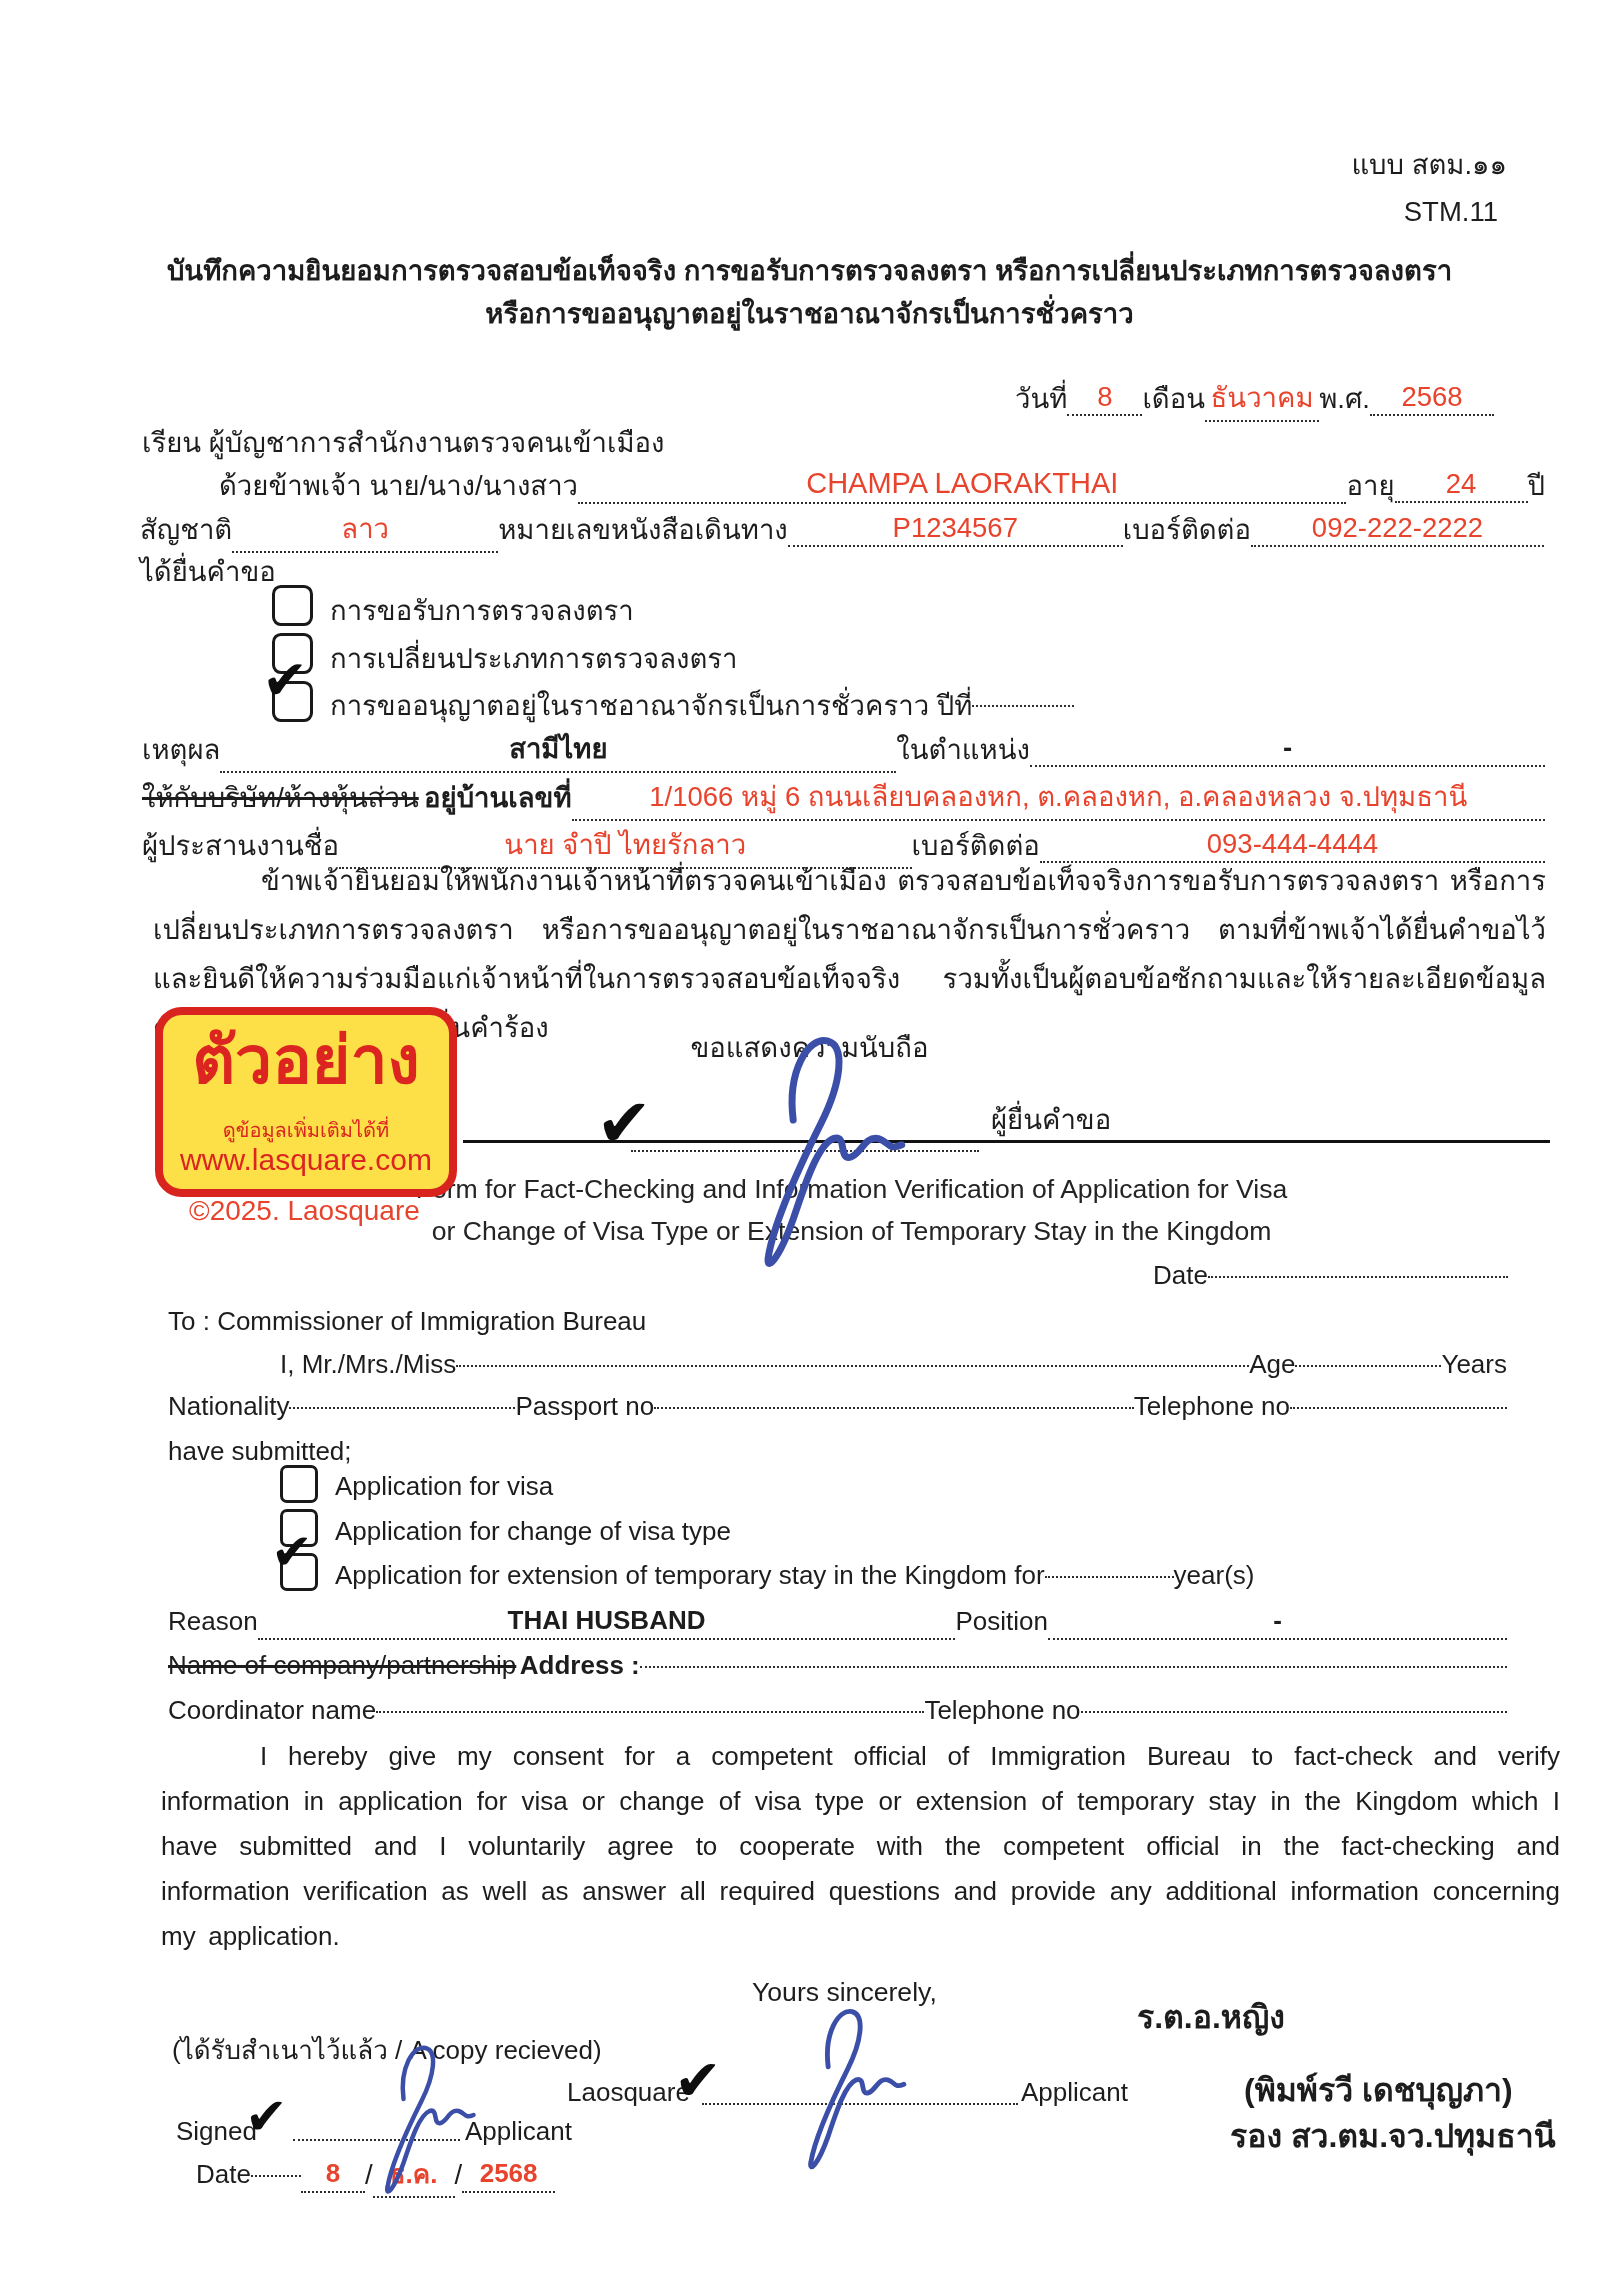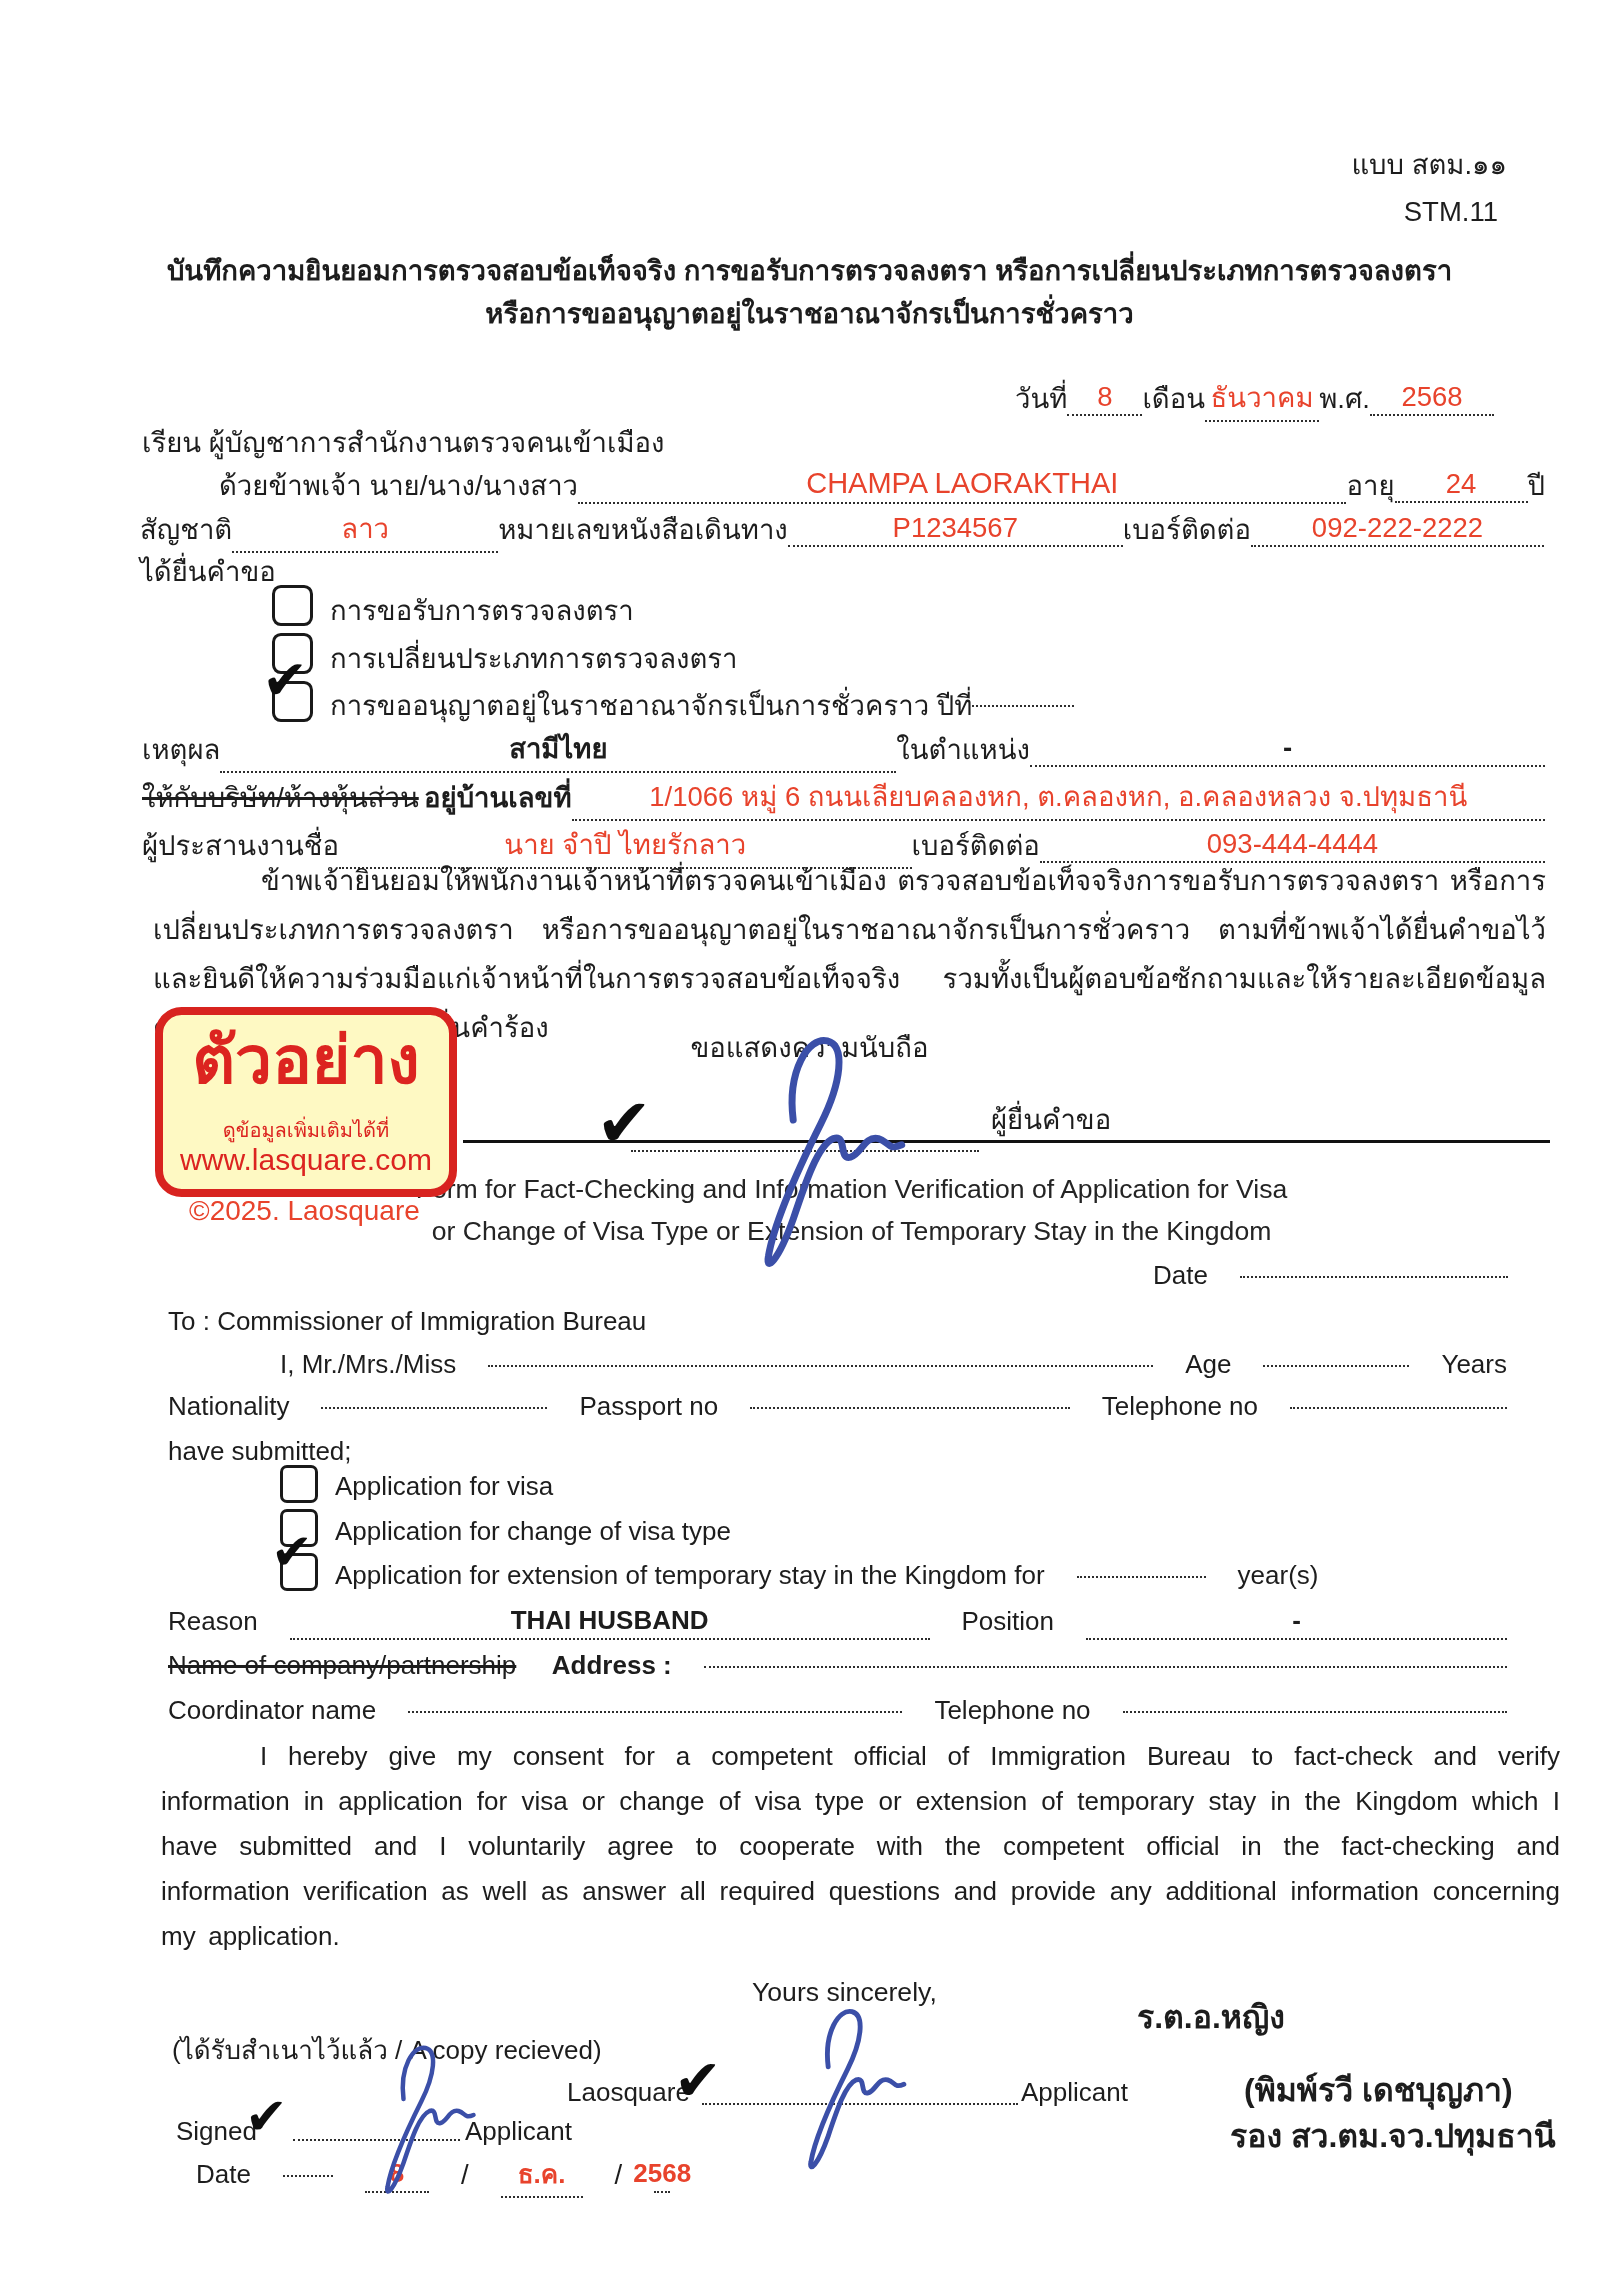--- a/index.html
+++ b/index.html
@@ -1,36 +1,36 @@
 <!DOCTYPE html>
 <html style="font-size:14px"><head>
 <meta charset="utf-8">
 <style>
   html,body{margin:0;padding:0;background:#888;}
   .page{
     position:relative;width:1619px;height:2270px;background:#ffffff;
     font-family:"Liberation Sans","DejaVu Sans",sans-serif;color:#1d1d1d;overflow:hidden;
   }
   .row{position:absolute;display:flex;align-items:center;font-size:27.5px;height:41px;}
-  .row.en{font-size:26px;height:39px;gap:32px;}
+  .row.en{font-size:26px;height:39px;}
   .lbl{white-space:nowrap;padding-bottom:1.8px;}
   .dots{flex:1 1 auto;border-bottom:2.7px dotted #2d2d2d;display:flex;justify-content:center;align-items:flex-end;min-width:16px;white-space:nowrap;}
   .dots>span{padding:0 7px 1.8px;}
   .red{color:#e8432c;}
   .bold{font-weight:bold;}
   .strike{text-decoration:line-through;text-decoration-thickness:2.7px;}
   .cb{position:absolute;width:35px;height:35px;border:3.5px solid #191919;border-radius:8.9px;background:#fff;}
   .cb.en{width:32px;height:32px;border-radius:7px;}
   .check{position:absolute;font-weight:bold;color:#0e0e0e;line-height:1;z-index:4;}
   .title{position:absolute;left:0;right:0;text-align:center;font-weight:bold;font-size:27.5px;}
   .entitle{position:absolute;left:84px;right:0;text-align:center;font-size:26.6px;color:#242424;}
   .para{position:absolute;text-align:justify;text-justify:inter-word;}
   .divider{position:absolute;border-top:3.5px solid #111;z-index:1;}
   .stamp{
-    position:absolute;left:155px;top:1007px;width:286px;height:174px;background:#fef9c3;
+    position:absolute;left:155px;top:1007px;width:286px;height:174px;background:#fde047;
     border:8px solid #d8231f;border-radius:26.6px;z-index:6;
     display:flex;flex-direction:column;align-items:center;justify-content:center;color:#dc2420;
   }
   .stamp .word{font-size:66px;font-weight:bold;line-height:1.05;}
   .stamp .cap{font-size:20px;line-height:1.15;margin-top:24px;}
   .stamp .url{font-size:30px;line-height:1.2;}
   .sig{position:absolute;z-index:7;}
   .abs{position:absolute;}
   .officer{font-weight:bold;font-size:32px;}
 </style>

